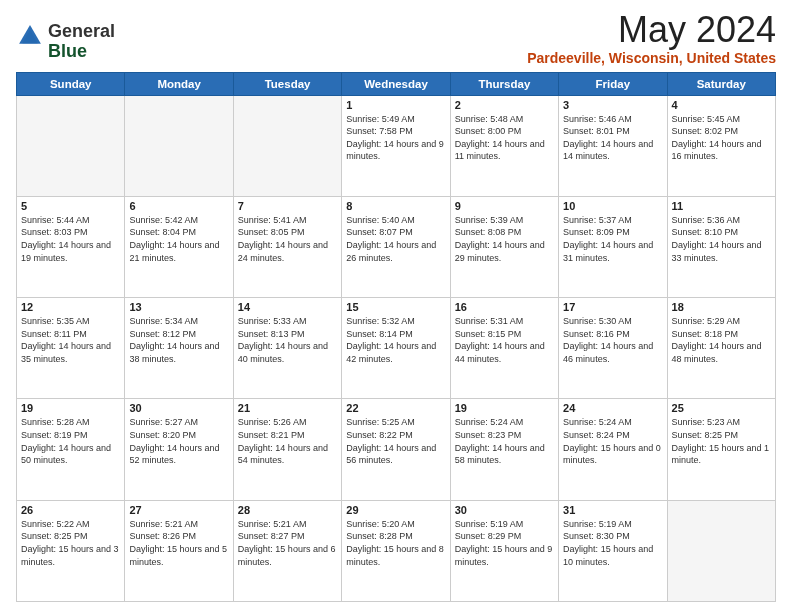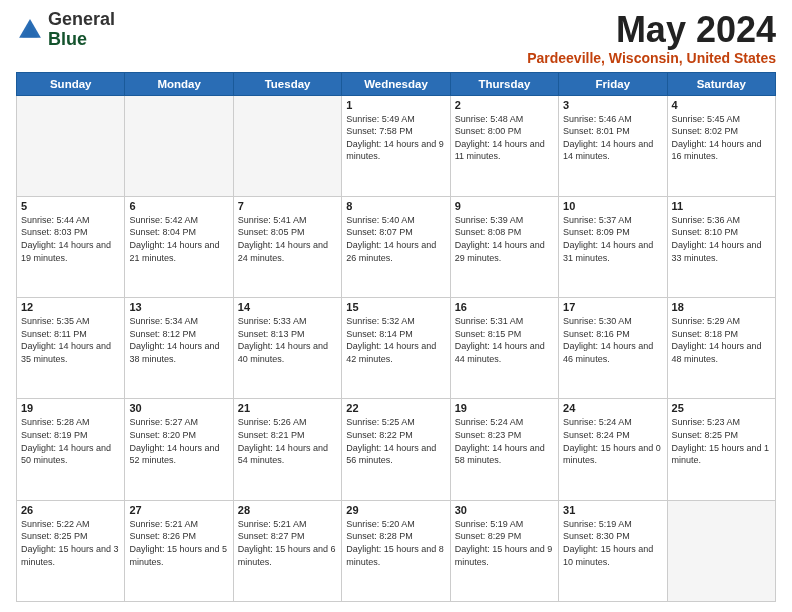--- a/index.html
+++ b/index.html
@@ -25,33 +25,34 @@
     }
     .logo {
       display: flex;
       align-items: center;
       gap: 4px;
     }
     .logo-text {
       font-size: 18px;
       font-weight: bold;
       line-height: 1.1;
+      margin-top: 12px;
     }
     .logo-text .general { color: #333; }
     .logo-text .blue { color: #14532d; }
     .logo-icon {
       width: 28px;
       height: 28px;
     }
     .title-block {
       text-align: right;
     }
     .month-year {
       font-size: 36px;
-      font-weight: bold;
+      font-weight: normal;
       color: #222;
       line-height: 1.1;
     }
     .location {
       font-size: 14px;
       color: #c2410c;
       font-weight: 600;
     }
     .calendar {
       flex: 1;

